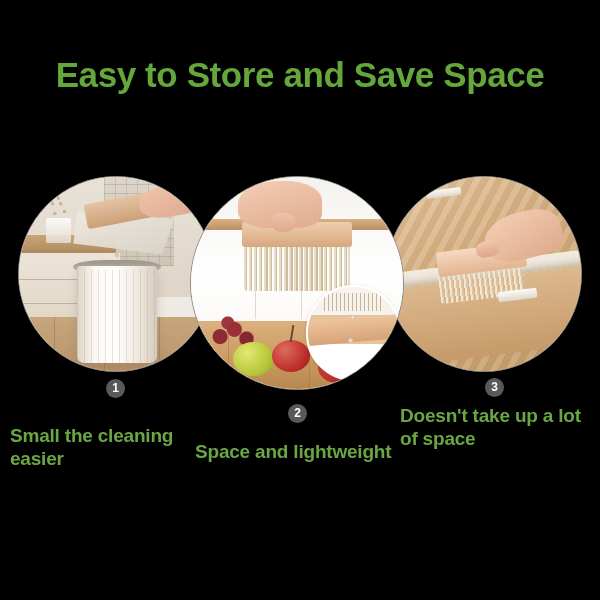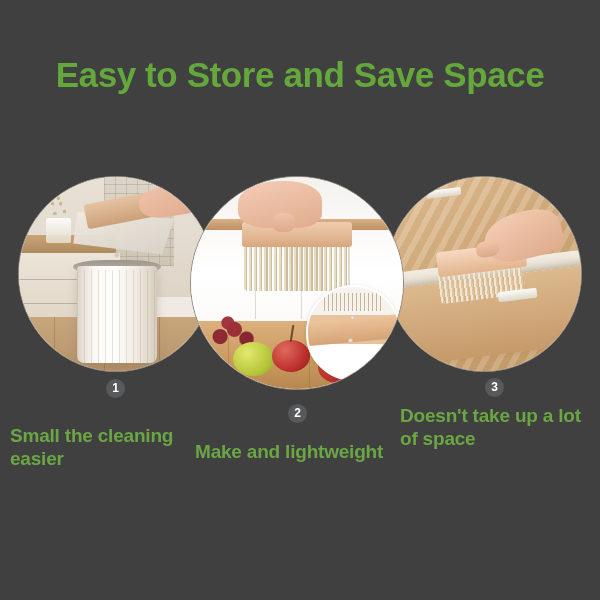--- a/index.html
+++ b/index.html
@@ -13,21 +13,21 @@
     background: #ffffff;
     font-family: "Liberation Sans", sans-serif;
     overflow: hidden;
     position: relative;
   }
 
   .infographic {
     position: relative;
     width: 600px;
     height: 600px;
-    background: #404040;
+    background: #000000;
   }
 
   
   .headline {
     position: absolute;
     top: 54px;
     left: 0;
     width: 600px;
     text-align: center;
     font-size: 35px;
@@ -429,16 +429,16 @@
       </div>
     </div>
 
   </div>
 
   <div class="badge badge-1">1</div>
   <div class="badge badge-2">2</div>
   <div class="badge badge-3">3</div>
 
   <div class="caption caption-1">Small the cleaning easier</div>
-  <div class="caption caption-2">Make and lightweight</div>
+  <div class="caption caption-2">Space and lightweight</div>
   <div class="caption caption-3">Doesn't take up a lot of space</div>
 
 </div>
 
 </body></html>

